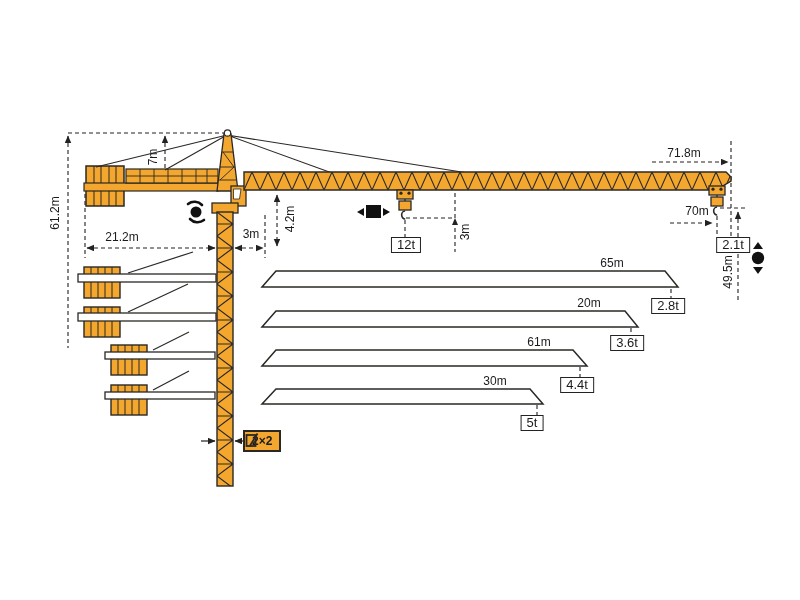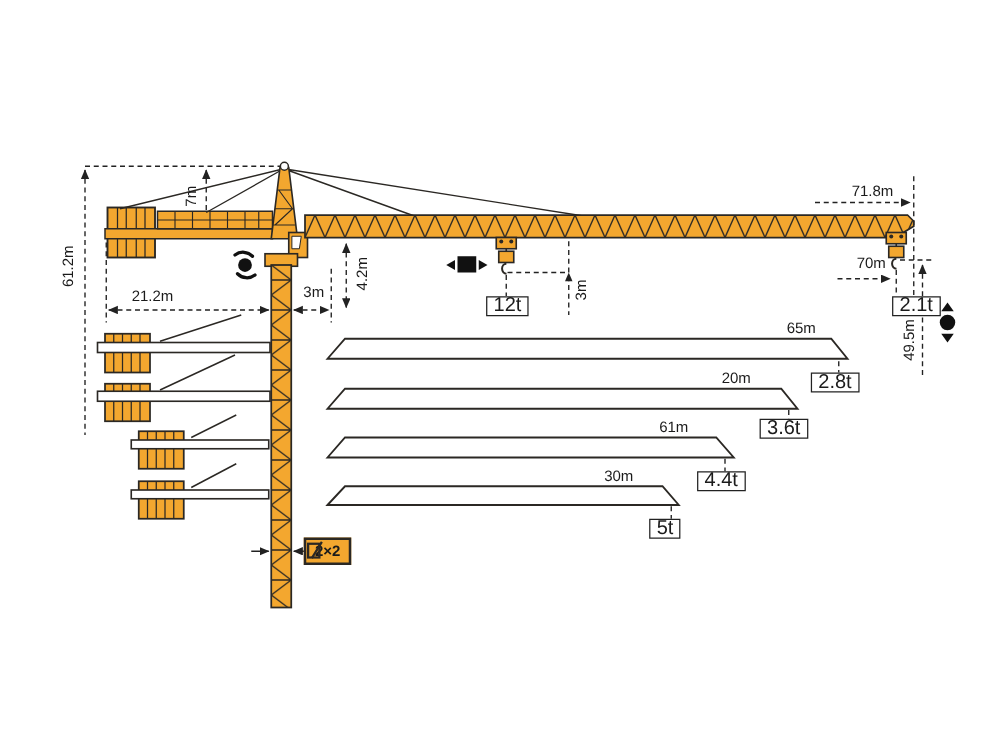--- a/index.html
+++ b/index.html
@@ -1,21 +1,21 @@
 <!DOCTYPE html>
 <html><head>
 <meta charset="utf-8">
 <style>
   html,body{margin:0;padding:0;background:#fff;font-family:"Liberation Sans",sans-serif;}
   #stage{position:relative;width:800px;height:600px;background:#fff;overflow:hidden;}
   #stage svg{position:absolute;left:0;top:0;}
   .lab{position:absolute;font-size:12px;color:#1b1b1b;white-space:nowrap;
        transform:translate(-50%,-50%);line-height:13px;}
   .lab.v{transform:translate(-50%,-50%) rotate(-90deg);}
-  .labbox{position:absolute;font-size:16px;color:#1b1b1b;white-space:nowrap;
+  .labbox{position:absolute;font-size:13px;color:#1b1b1b;white-space:nowrap;
        background:#fff;border:1.5px solid #222;padding:0 5px;line-height:14px;
        transform:translate(-50%,-50%);}
   .mastbox{position:absolute;background:#f3a72f;border:2px solid #2b2824;
        display:flex;align-items:center;gap:5px;padding:2px 7px;font-size:12px;
        font-weight:600;color:#1b1b1b;}
 </style>
 </head>
 <body>
 
 <div id="stage">
@@ -155,28 +155,28 @@
       <line x1="246" y1="441" x2="235" y2="441" marker-end="url(#arr)"></line>
     </g>
   </svg>
 
   <div class="lab v" style="left:55px;top:213px">61.2m</div>
   <div class="lab v" style="left:153px;top:157px">7m</div>
   <div class="lab" style="left:122px;top:237px">21.2m</div>
   <div class="lab" style="left:251px;top:234px">3m</div>
   <div class="lab v" style="left:290px;top:219px">4.2m</div>
   <div class="lab v" style="left:465px;top:232px">3m</div>
-  <div class="lab" style="left:698px;top:153px">71.8m</div>
+  <div class="lab" style="left:684px;top:153px">71.8m</div>
   <div class="lab" style="left:697px;top:211px">70m</div>
   <div class="lab v" style="left:728px;top:272px">49.5m</div>
 
   <div class="labbox" style="left:406px;top:245px">12t</div>
   <div class="labbox" style="left:733px;top:245px">2.1t</div>
 
-  <div class="lab" style="left:641px;top:263px">65m</div>
+  <div class="lab" style="left:612px;top:263px">65m</div>
   <div class="labbox" style="left:668px;top:306px">2.8t</div>
   <div class="lab" style="left:589px;top:303px">20m</div>
   <div class="labbox" style="left:627px;top:343px">3.6t</div>
   <div class="lab" style="left:539px;top:342px">61m</div>
   <div class="labbox" style="left:577px;top:385px">4.4t</div>
   <div class="lab" style="left:495px;top:381px">30m</div>
   <div class="labbox" style="left:532px;top:423px">5t</div>
 
   <div class="mastbox" style="left:243px;top:430px">
     <svg width="15" height="16" viewBox="0 0 15 16">

